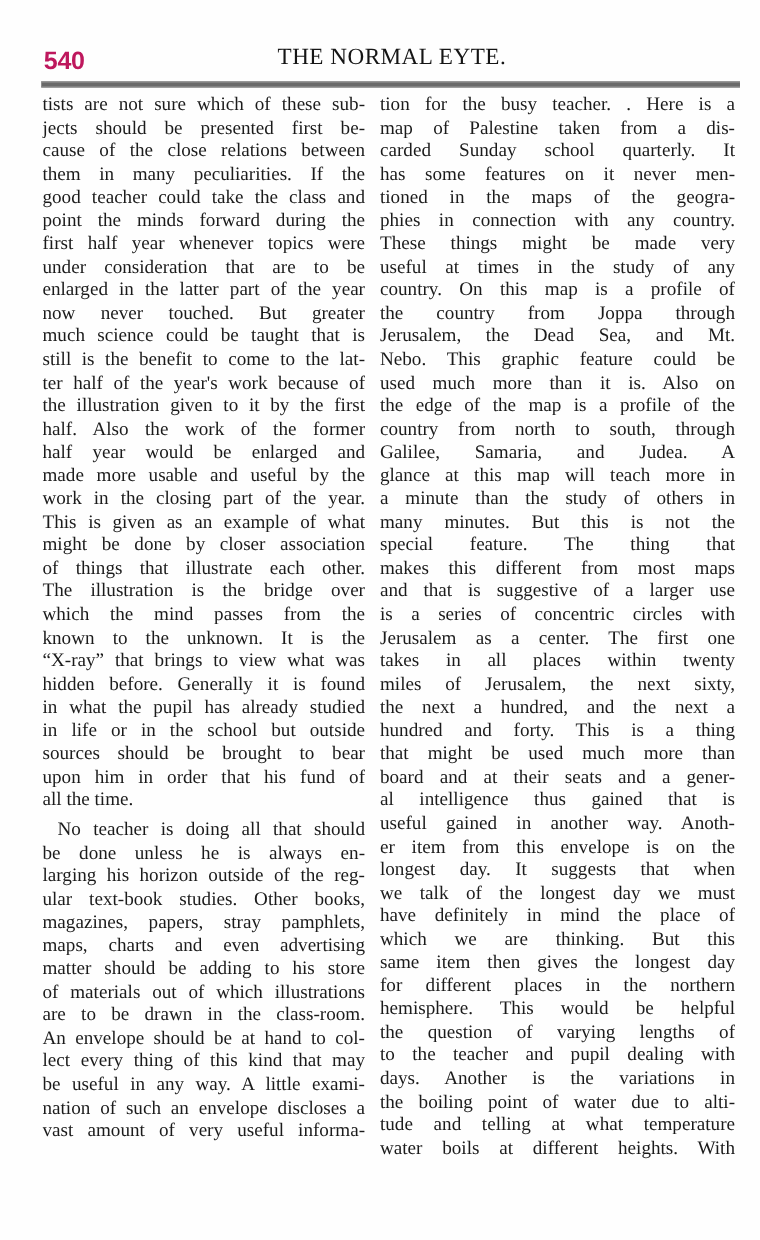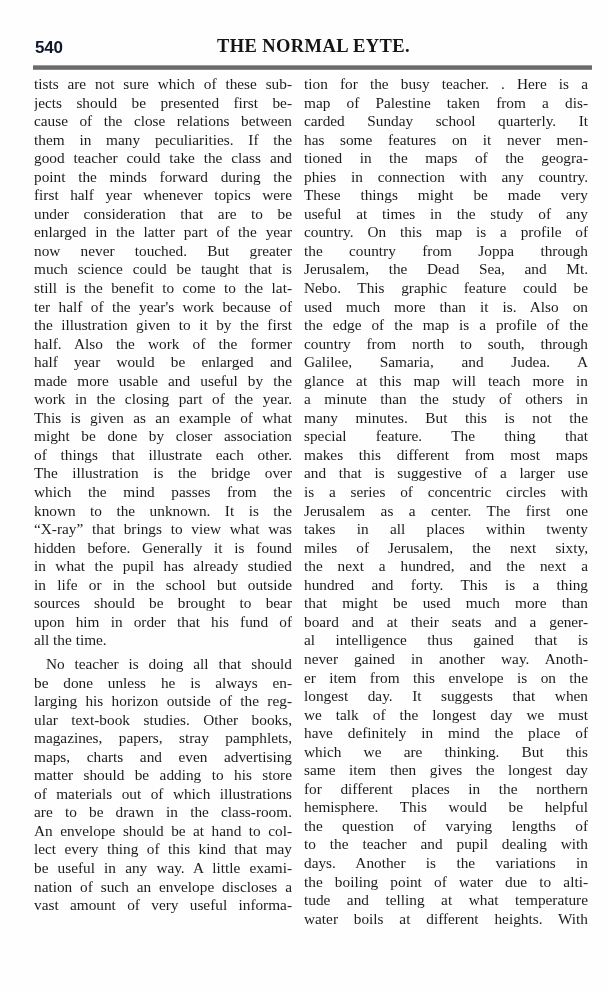--- a/index.html
+++ b/index.html
@@ -27,32 +27,32 @@
       top: 36px;
       width: 557px;
       height: 22px;
     }
     .page-number {
       position: absolute;
       left: 0;
       top: 2px;
       font-family: "Liberation Sans", "DejaVu Sans", sans-serif;
       font-weight: bold;
-      font-size: 17px;
+      font-size: 20px;
       letter-spacing: -0.2px;
-      color: #0f172a;
+      color: #be185d;
     }
     .journal-title {
       position: absolute;
       left: 0;
       width: 557px;
       text-align: center;
       top: 0px;
       font-family: "Liberation Serif", "DejaVu Serif", serif;
-      font-weight: bold;
+      font-weight: normal;
       font-size: 18.5px;
       letter-spacing: 0.4px;
       color: #151515;
     }
     .head-rule {
       position: absolute;
       left: 33px;
       top: 65px;
       width: 559px;
       height: 3px;
@@ -179,21 +179,21 @@
         <span class="line">and that is  suggestive of a larger use</span>
         <span class="line">is a series of  concentric  circles  with</span>
         <span class="line">Jerusalem as a  center.   The first one</span>
         <span class="line">takes  in  all  places  within  twenty</span>
         <span class="line">miles  of  Jerusalem,  the next sixty,</span>
         <span class="line">the next a  hundred,  and  the  next a</span>
         <span class="line">hundred  and  forty.   This  is a thing</span>
         <span class="line">that might be  used  much  more than</span>
         <span class="line">board and at their  seats and a gener-</span>
         <span class="line">al  intelligence  thus  gained  that  is</span>
-        <span class="line">never gained in another way.   Anoth-</span>
+        <span class="line">useful gained in another way.   Anoth-</span>
         <span class="line">er item  from  this  envelope  is on the</span>
         <span class="line">longest  day.   It  suggests  that when</span>
         <span class="line">we talk of  the  longest  day  we must</span>
         <span class="line">have definitely  in  mind  the  place of</span>
         <span class="line">which  we  are  thinking.   But  this</span>
         <span class="line">same item then  gives the longest day</span>
         <span class="line">for different  places  in  the northern</span>
         <span class="line">hemisphere.   This  would  be  helpful</span>
         <span class="line">the  question  of  varying  lengths  of</span>
         <span class="line">to the teacher and  pupil dealing with</span>

